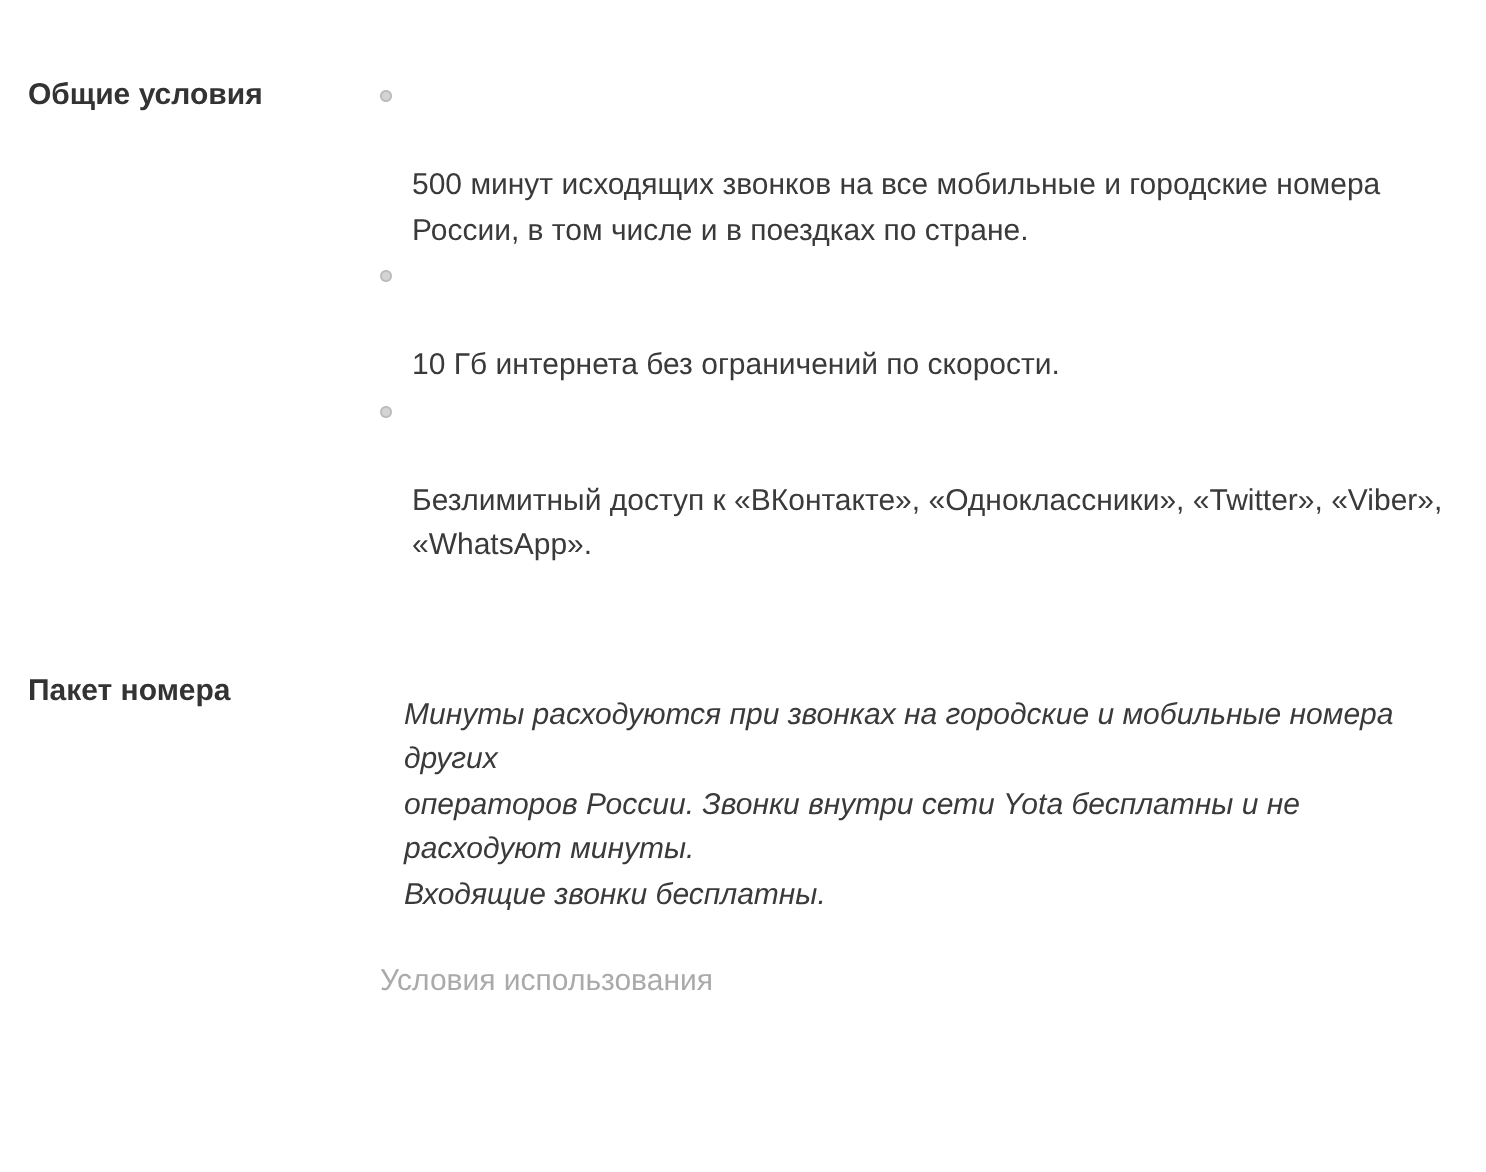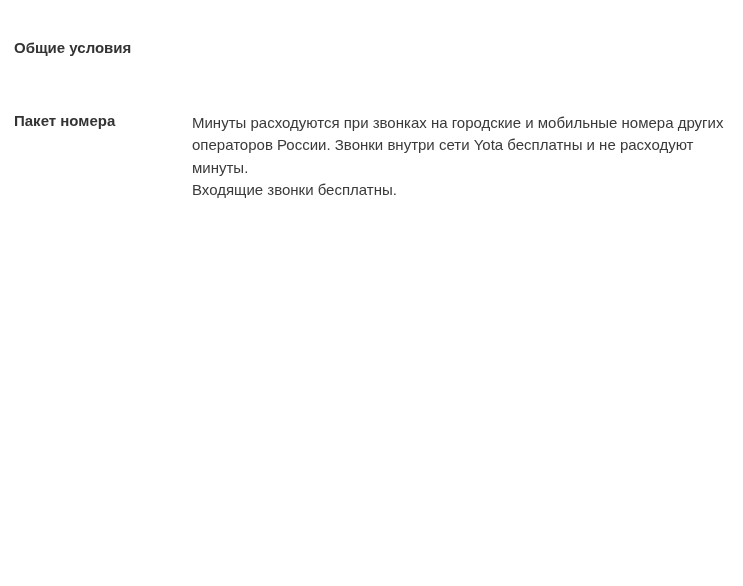--- a/index.html
+++ b/index.html
@@ -29,22 +29,23 @@
     font-weight: bold;
     color: #333333;
   }
   .content {
     font-size: 15px;
     line-height: 22.5px;
     color: #3a3a3a;
     max-width: 545px;
   }
   .content p {
-    margin: 2px;
+    margin: 12px;
     white-space: pre-line;
+    font-style: italic;
   }
   .subheading {
     margin: 21px 0 29px 0;
     font-size: 15px;
     line-height: 22.5px;
     font-weight: normal;
     color: #aaaaaa;
   }
   ul.bullets {
     margin: 0;
@@ -69,27 +70,42 @@
 </style>
 </head>
 <body>
 
 <div class="page">
 
   <section class="section">
     <h3 class="section-label">Общие условия</h3>
     <div class="content">
       <ul class="bullets">
+        <li>
+          <span class="dot"></span>
+          <span>500 минут исходящих звонков на все мобильные и городские номера
+России, в том числе и в поездках по стране.</span>
+        </li>
+        <li>
+          <span class="dot"></span>
+          <span>10 Гб интернета без ограничений по скорости.</span>
+        </li>
+        <li>
+          <span class="dot"></span>
+          <span>Безлимитный доступ к «ВКонтакте», «Одноклассники», «Twitter», «Viber»,
+«WhatsApp».</span>
+        </li>
       </ul>
     </div>
   </section>
 
   <section class="section">
     <h3 class="section-label">Пакет номера</h3>
     <div class="content">
       <p>Минуты расходуются при звонках на городские и мобильные номера других
 операторов России. Звонки внутри сети Yota бесплатны и не расходуют минуты.
 Входящие звонки бесплатны.</p>
+      <h4 class="subheading">Условия использования</h4>
 
     </div>
   </section>
 
 </div>
 
 </body></html>

